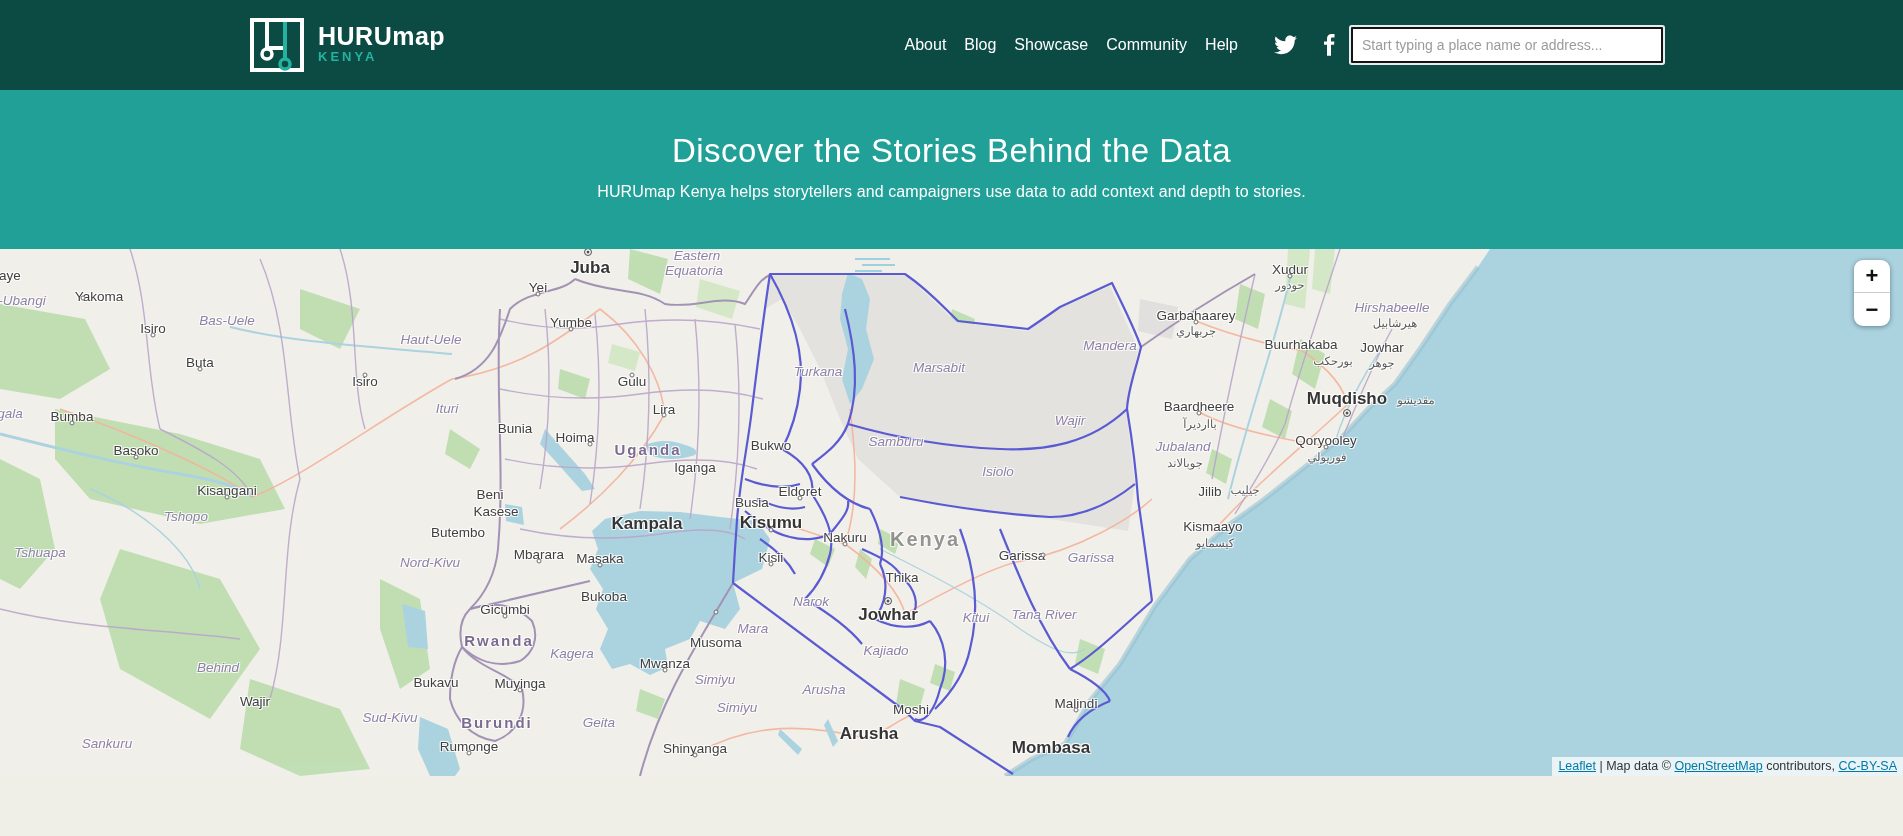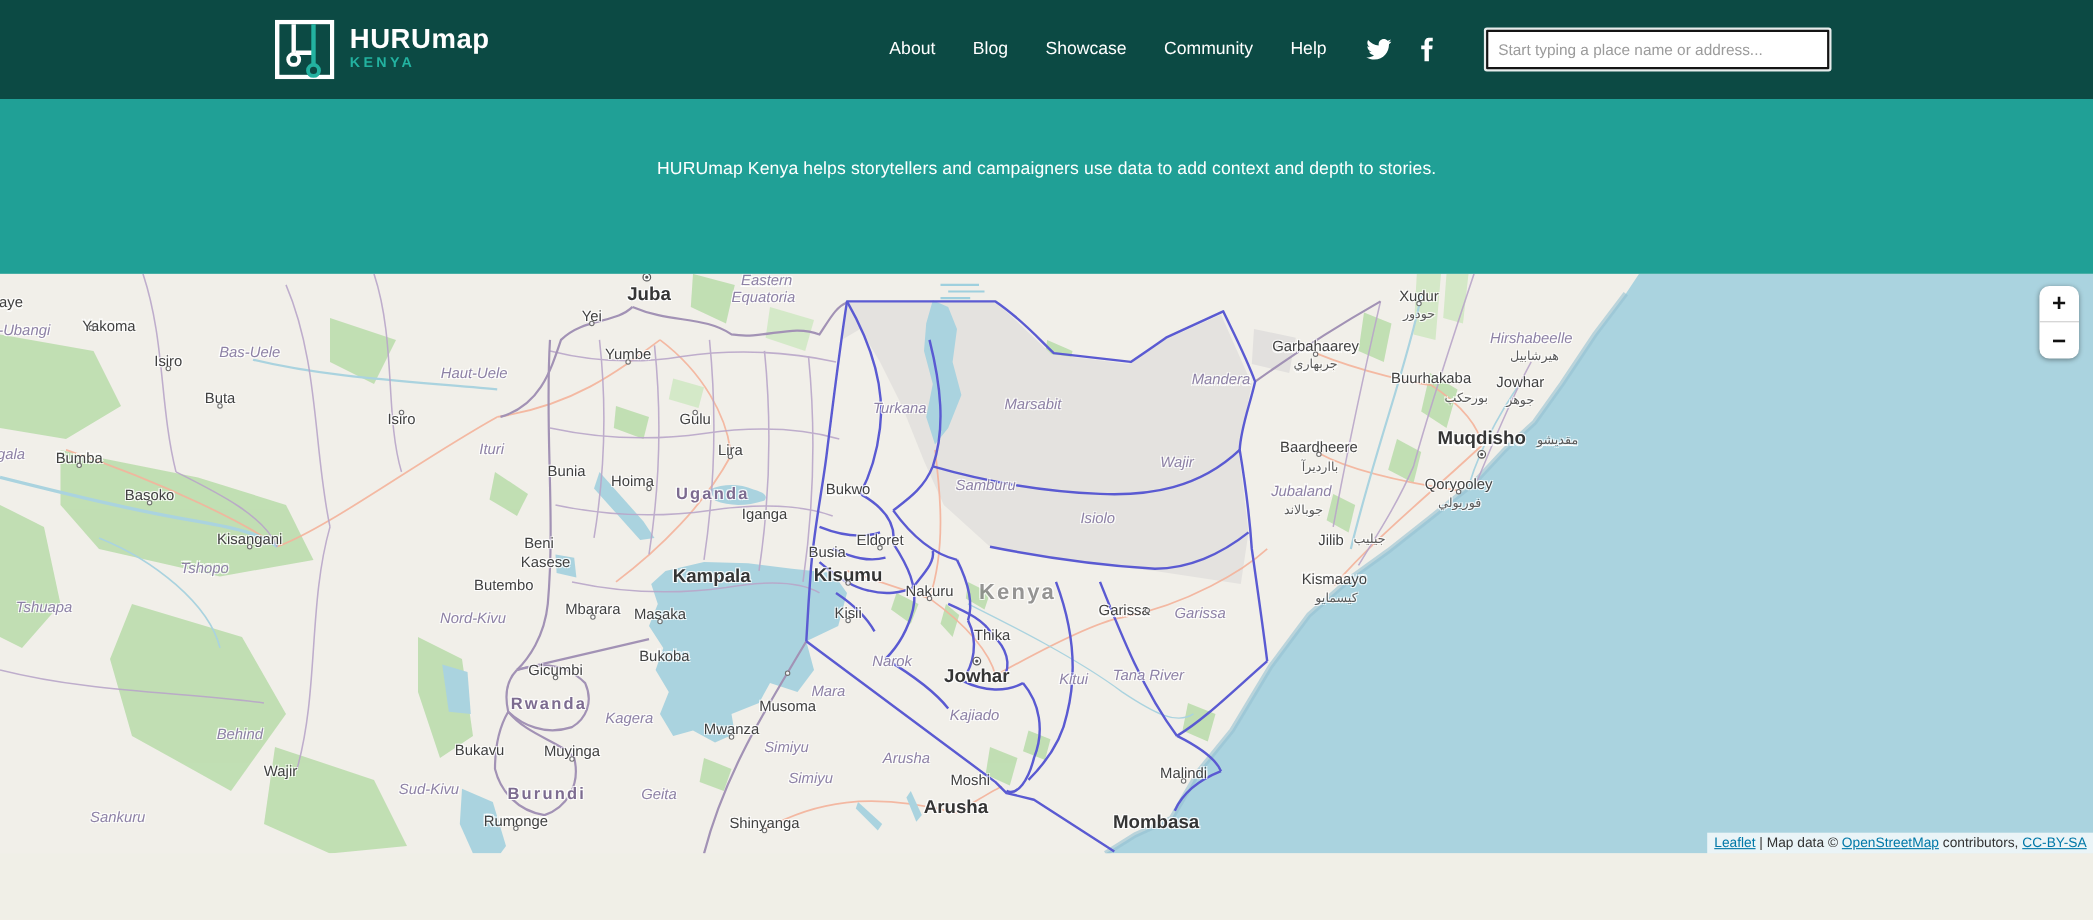--- a/index.html
+++ b/index.html
@@ -5,25 +5,25 @@
   * { margin:0; padding:0; box-sizing:border-box; }
   html,body { width:1903px; height:836px; overflow:hidden; }
   body { font-family:"Liberation Sans", sans-serif; background:#f0efe7; }
 
   
   .navbar { height:90px; background:#0c4a44; display:flex; align-items:center; padding:0 240px 0 250px; position:relative; }
   .logo { display:flex; align-items:center; gap:14px; cursor:pointer; }
   .logo-mark { width:54px; height:54px; }
   .logo-text .l1 { color:#fff; font-size:25px; font-weight:700; letter-spacing:.5px; line-height:1; }
   .logo-text .l2 { color:#23b2a0; font-size:13px; font-weight:700; letter-spacing:3px; line-height:1.25; }
-  .nav-links { margin-left:auto; display:flex; align-items:center; gap:34px; }
+  .nav-links { margin-left:auto; display:flex; align-items:center; gap:18px; }
   .nav-link { color:#ffffff; font-size:16px; cursor:pointer; text-decoration:none; }
   .nav-social { display:flex; align-items:center; gap:26px; margin-left:36px; }
   .nav-social svg { display:block; cursor:pointer; }
-  .search-wrap { margin-left:48px; }
+  .search-wrap { margin-left:16px; }
   .search-input { width:312px; height:36px; background:#fff; border:2px solid #141414; box-shadow:0 0 0 2px rgba(255,255,255,.9); border-radius:1px; font-size:14px; padding:0 9px; color:#333; outline:none; font-family:"Liberation Sans", sans-serif; }
   .search-input::placeholder { color:#9b9b9b; }
 
   
   .hero { height:159px; background:#20a096; text-align:center; color:#fff; padding-top:42px; }
   .hero h1 { font-size:33px; font-weight:500; letter-spacing:.5px; }
   .hero p { margin-top:13px; font-size:16px; font-weight:400; letter-spacing:.1px; }
 
   
   .map { position:relative; width:1903px; height:527px; background:#f1efe9; overflow:hidden; cursor:grab; }
@@ -85,20 +85,21 @@
       <path fill="#ffffff" d="M11.5 3.6H9.4c-1 0-1.4.5-1.4 1.4v2.4h3.4L11 10.8H8v11H4v-11H1V7.4h3V4.8C4 1.9 5.7 0 8.8 0h2.7v3.6z"></path>
     </svg>
   </div>
 
   <div class="search-wrap">
     <input class="search-input" type="text" placeholder="Start typing a place name or address..." style="">
   </div>
 </div>
 
 <div class="hero">
+  <h1>Discover the Stories Behind the Data</h1>
   <p>HURUmap Kenya helps storytellers and campaigners use data to add context and depth to stories.</p>
 </div>
 
 <div class="map">
   <svg width="1903" height="527" viewBox="0 0 1903 527">
 
     <rect x="0" y="0" width="1903" height="527" fill="#f1efe9"></rect>
 
     <g fill="#b9dcaa" opacity="0.85">
       <path d="M0,55 L85,70 110,120 60,150 0,140 Z"></path>
@@ -318,21 +319,21 @@
       <span class="ml c" style="left: 902px; top: 328px;">Thika</span>
       <span class="ml cb" style="left: 888px; top: 366px;">Jowhar</span>
       <span class="ml r" style="left: 811px; top: 352px;">Narok</span>
       <span class="ml r" style="left: 886px; top: 401px;">Kajiado</span>
       <span class="ml r" style="left: 976px; top: 368px;">Kitui</span>
       <span class="ml r" style="left: 1044px; top: 365px;">Tana River</span>
       <span class="ml c" style="left: 1022px; top: 306px;">Garissa</span>
       <span class="ml r" style="left: 1091px; top: 308px;">Garissa</span>
       <span class="ml c" style="left: 1076px; top: 454px;">Malindi</span>
       <span class="ml cb" style="left: 1051px; top: 499px;">Mombasa</span>
-      <span class="ml c" style="left: 882px; top: 460px;">Moshi</span>
+      <span class="ml c" style="left: 911px; top: 460px;">Moshi</span>
       <span class="ml cb" style="left: 869px; top: 485px;">Arusha</span>
       <span class="ml r" style="left: 824px; top: 440px;">Arusha</span>
       <span class="ml r" style="left: 715px; top: 430px;">Simiyu</span>
       <span class="ml c" style="left: 1290px; top: 20px;">Xudur</span>
       <span class="ml ar" style="left: 1290px; top: 36px;">حودور</span>
       <span class="ml r" style="left: 1392px; top: 58px;">Hirshabeelle</span>
       <span class="ml ar" style="left: 1395px; top: 74px;">هيرشابيل</span>
       <span class="ml c" style="left: 1196px; top: 66px;">Garbahaarey</span>
       <span class="ml ar" style="left: 1196px; top: 82px;">جربهاري</span>
       <span class="ml c" style="left: 1301px; top: 95px;">Buurhakaba</span>

